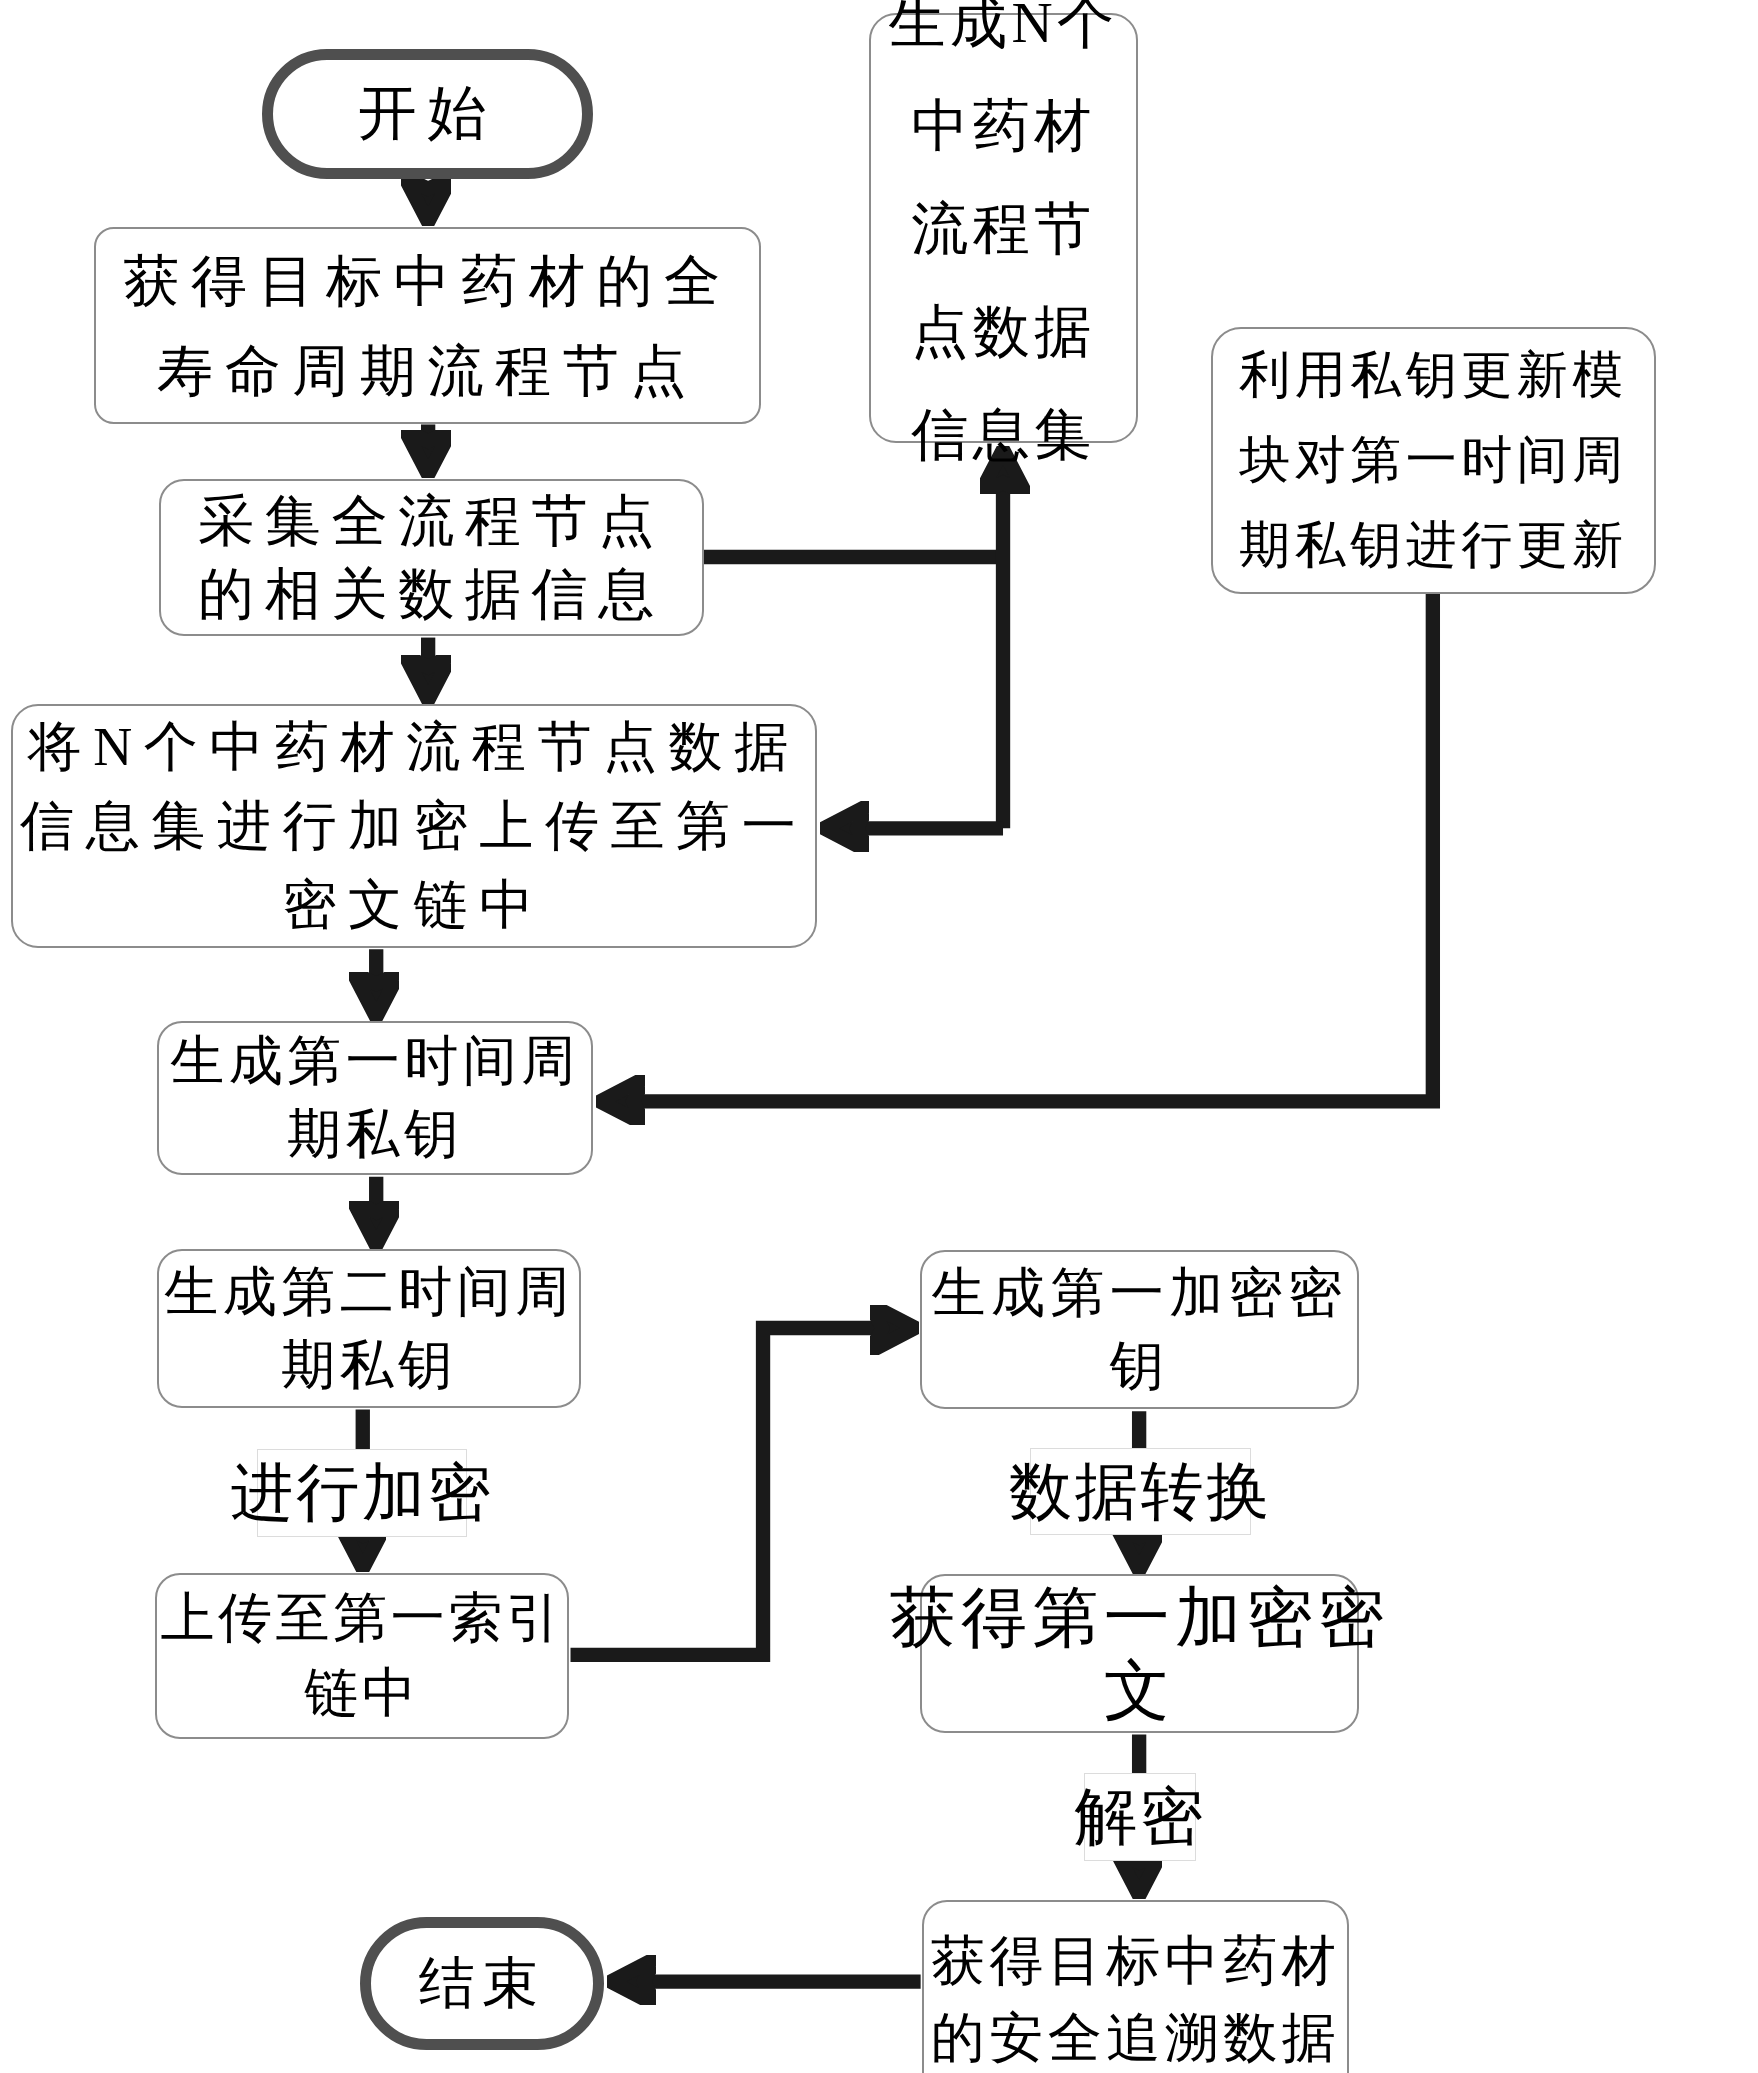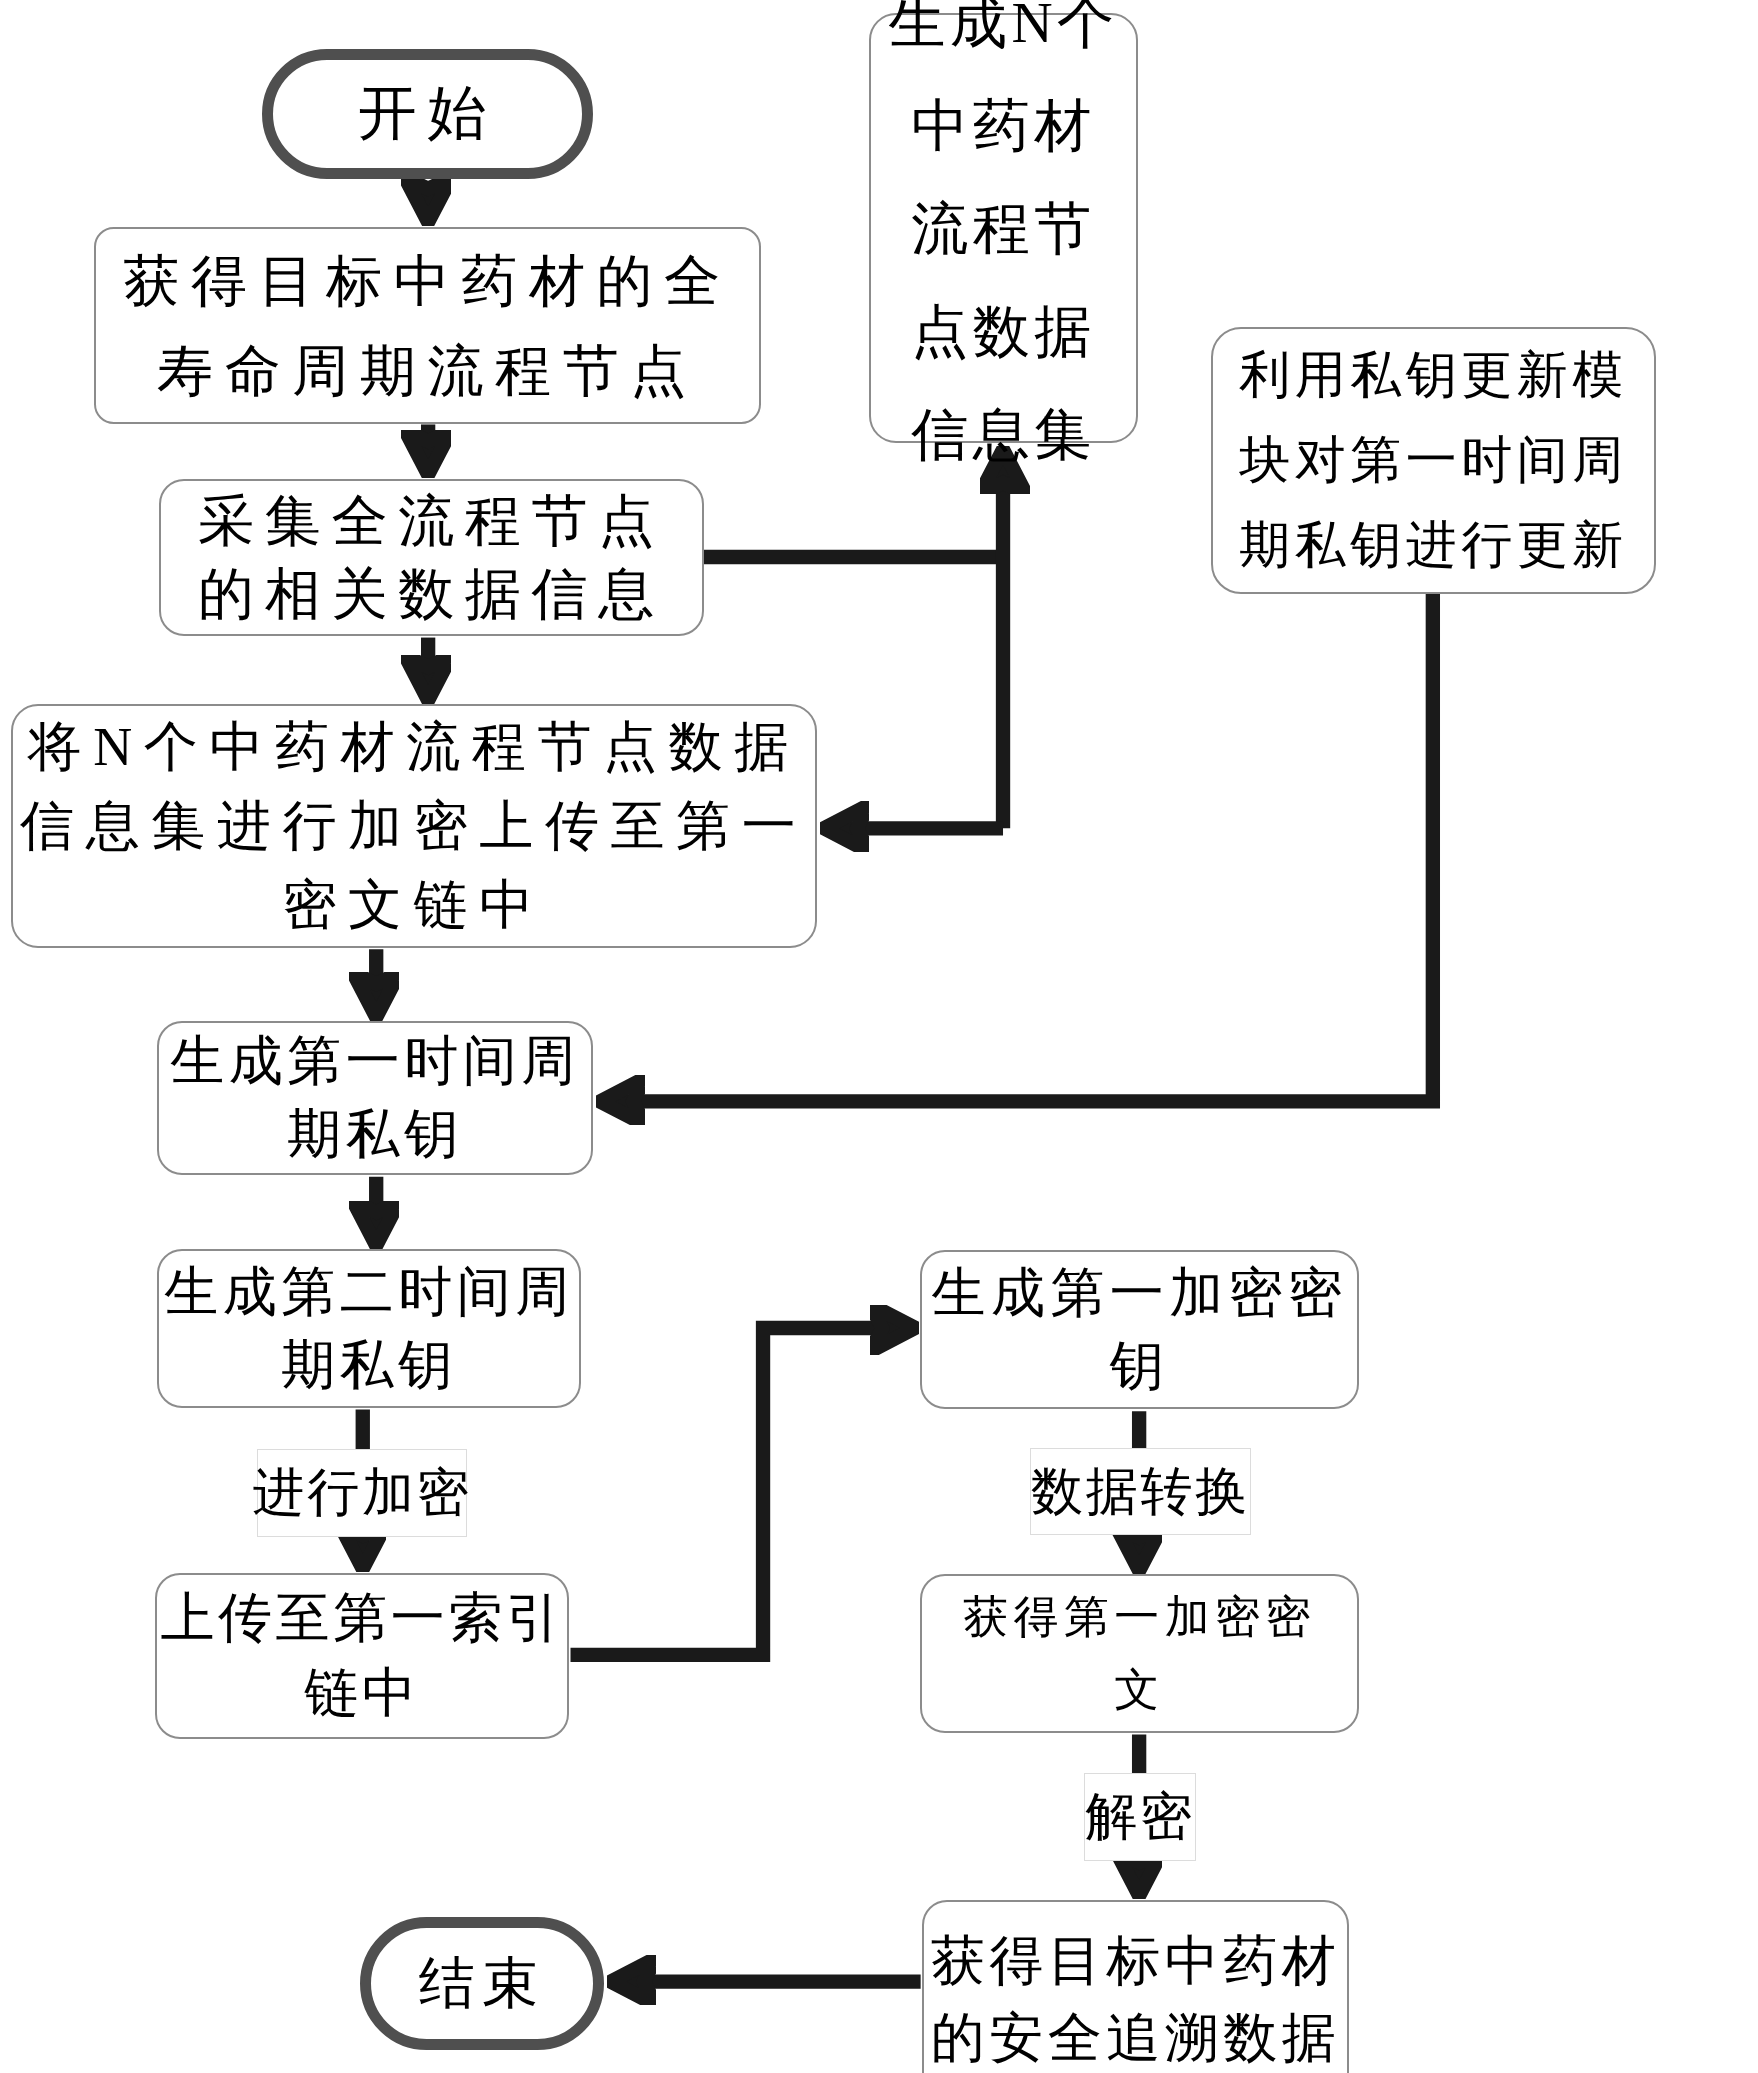--- a/index.html
+++ b/index.html
@@ -22,21 +22,21 @@
     box-sizing:border-box;
   }
   .process { border:2.7px solid #8c8c8c; border-radius:25px; }
   .terminal { border:11.6px solid #4f4f4f; border-radius:895px; }
   .elabel {
     position:absolute;
     display:flex; align-items:center; justify-content:center;
     background:#ffffff;
     border:1.8px solid #dcdcdc;
     box-sizing:border-box;
-    font-size:52px; letter-spacing:2.7px;
+    font-size:63px; letter-spacing:2.7px;
   }
   .node span, .elabel span { display:block; white-space:nowrap; }
 </style>
 </head>
 <body>
 
 <div class="canvas">
 
   <svg class="edges" viewBox="0 0 1963 2315" width="1758" height="2073">
     <defs>
@@ -115,21 +115,21 @@
 
   <div class="node process" style="left:920px; top:1250px; width:439px; height:159px; font-size:54px; letter-spacing:5.4px; line-height:73px;">
     <span>生成第一加密密</span>
     <span>钥</span>
   </div>
 
   <div class="elabel" style="left:1030px; top:1448px; width:221px; height:87px;">
     <span>数据转换</span>
   </div>
 
-  <div class="node process" style="left:920px; top:1574px; width:439px; height:159px; font-size:45px; letter-spacing:5.4px; line-height:73px;">
+  <div class="node process" style="left:920px; top:1574px; width:439px; height:159px; font-size:66px; letter-spacing:5.4px; line-height:73px;">
     <span>获得第一加密密</span>
     <span>文</span>
   </div>
 
   <div class="elabel" style="left:1084px; top:1773px; width:112px; height:88px;">
     <span>解密</span>
   </div>
 
   <div class="node process" style="left:922px; top:1900px; width:427px; height:200px; font-size:54px; letter-spacing:4.5px; line-height:77px;">
     <span>获得目标中药材</span>

